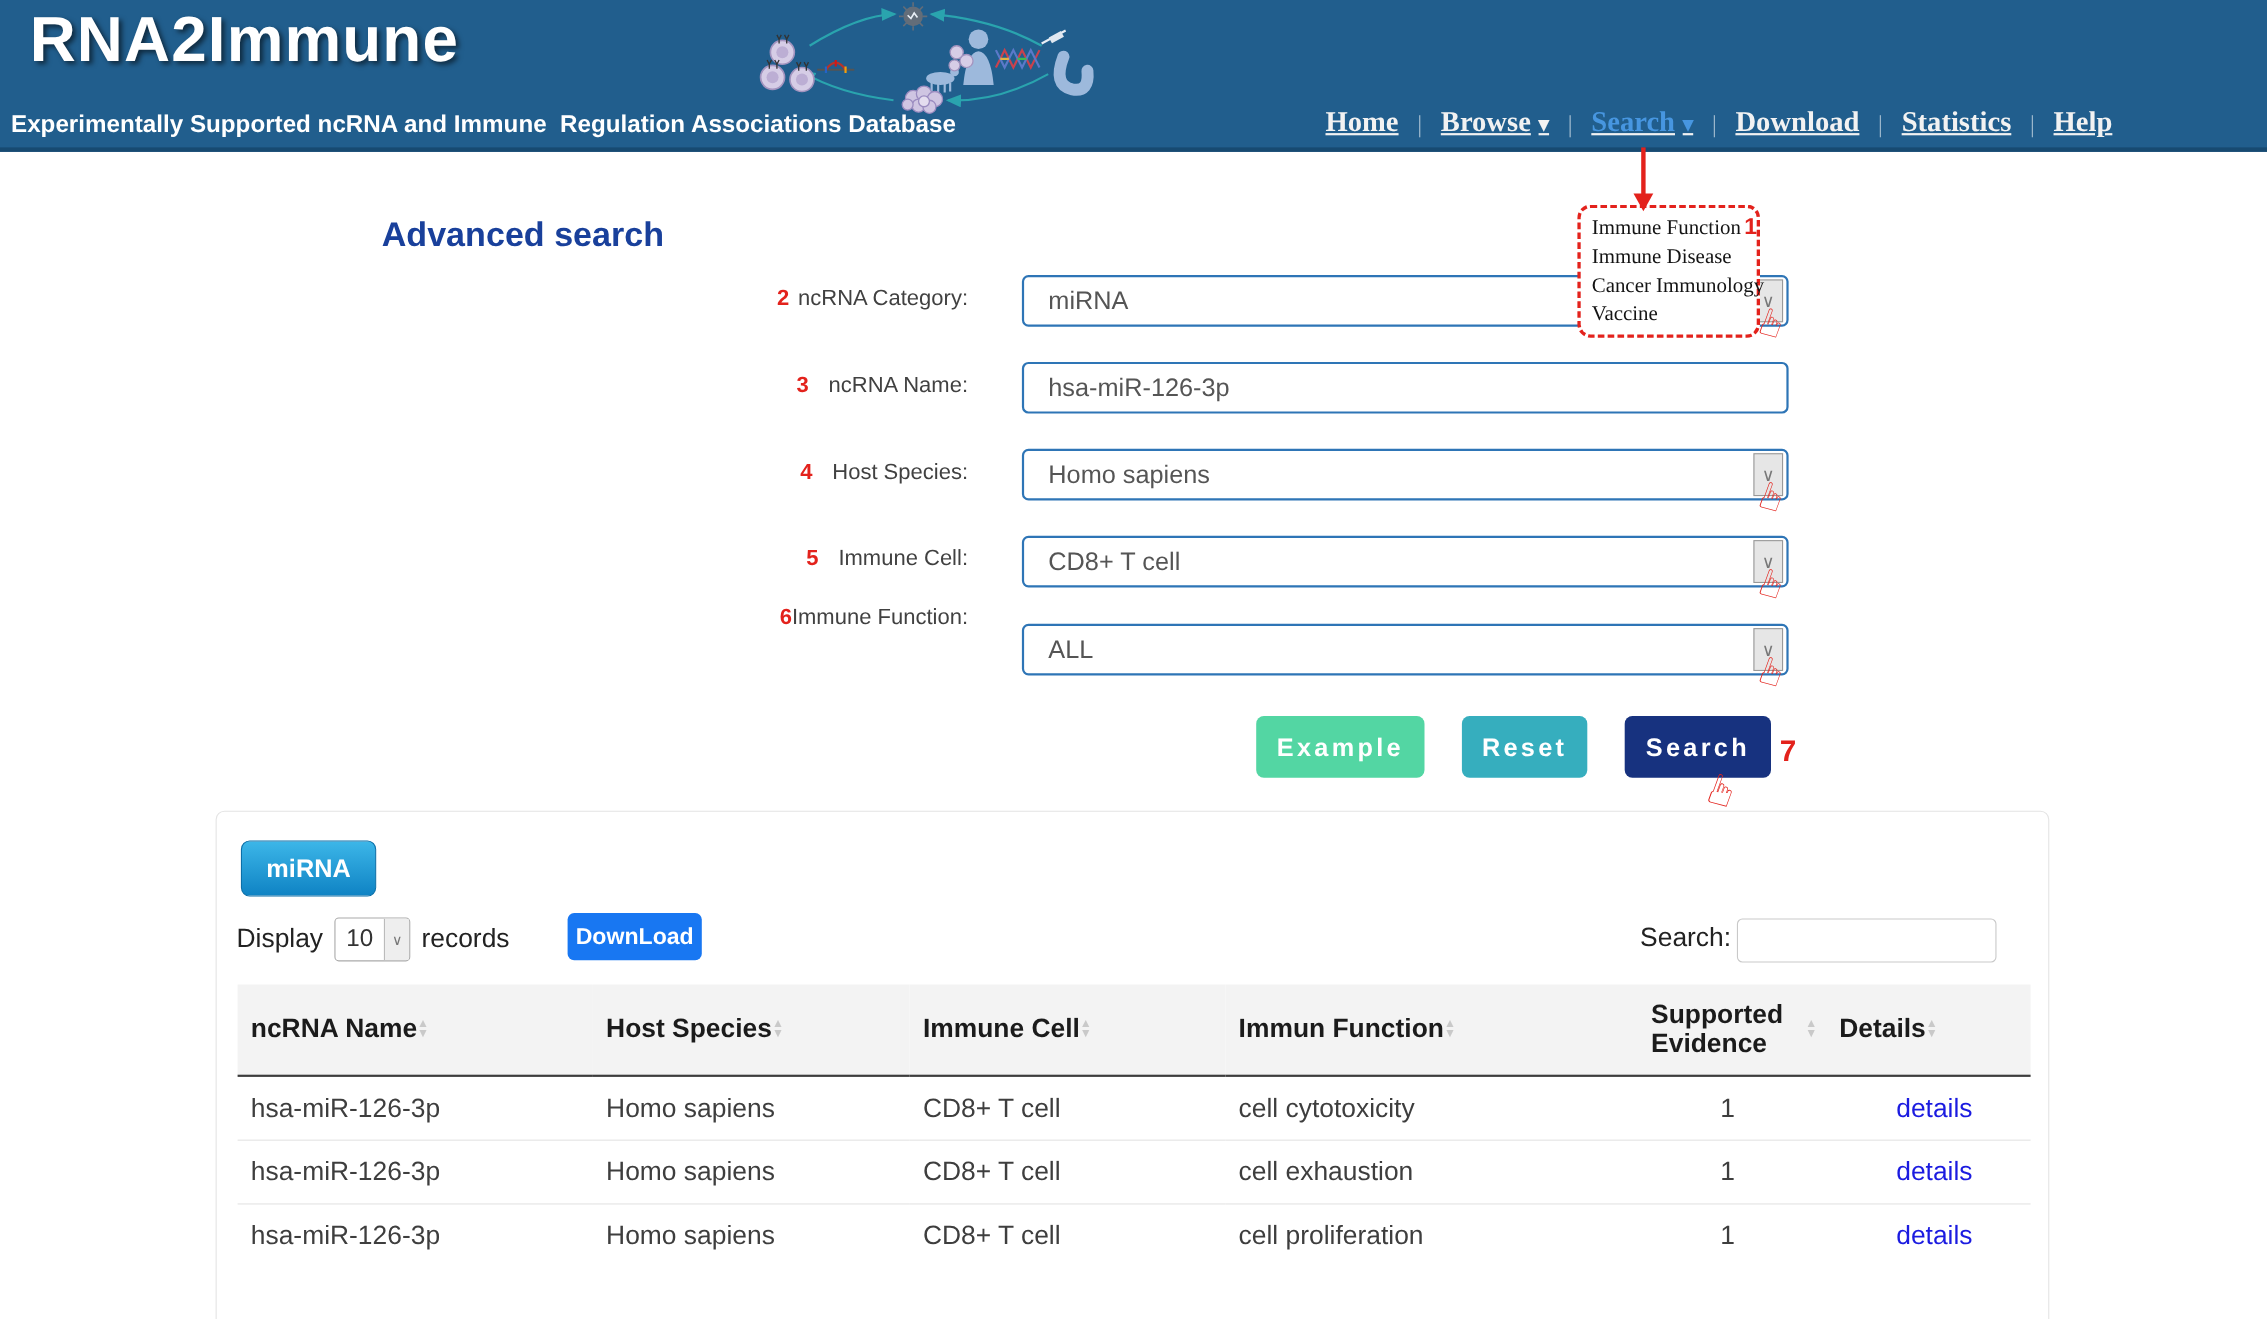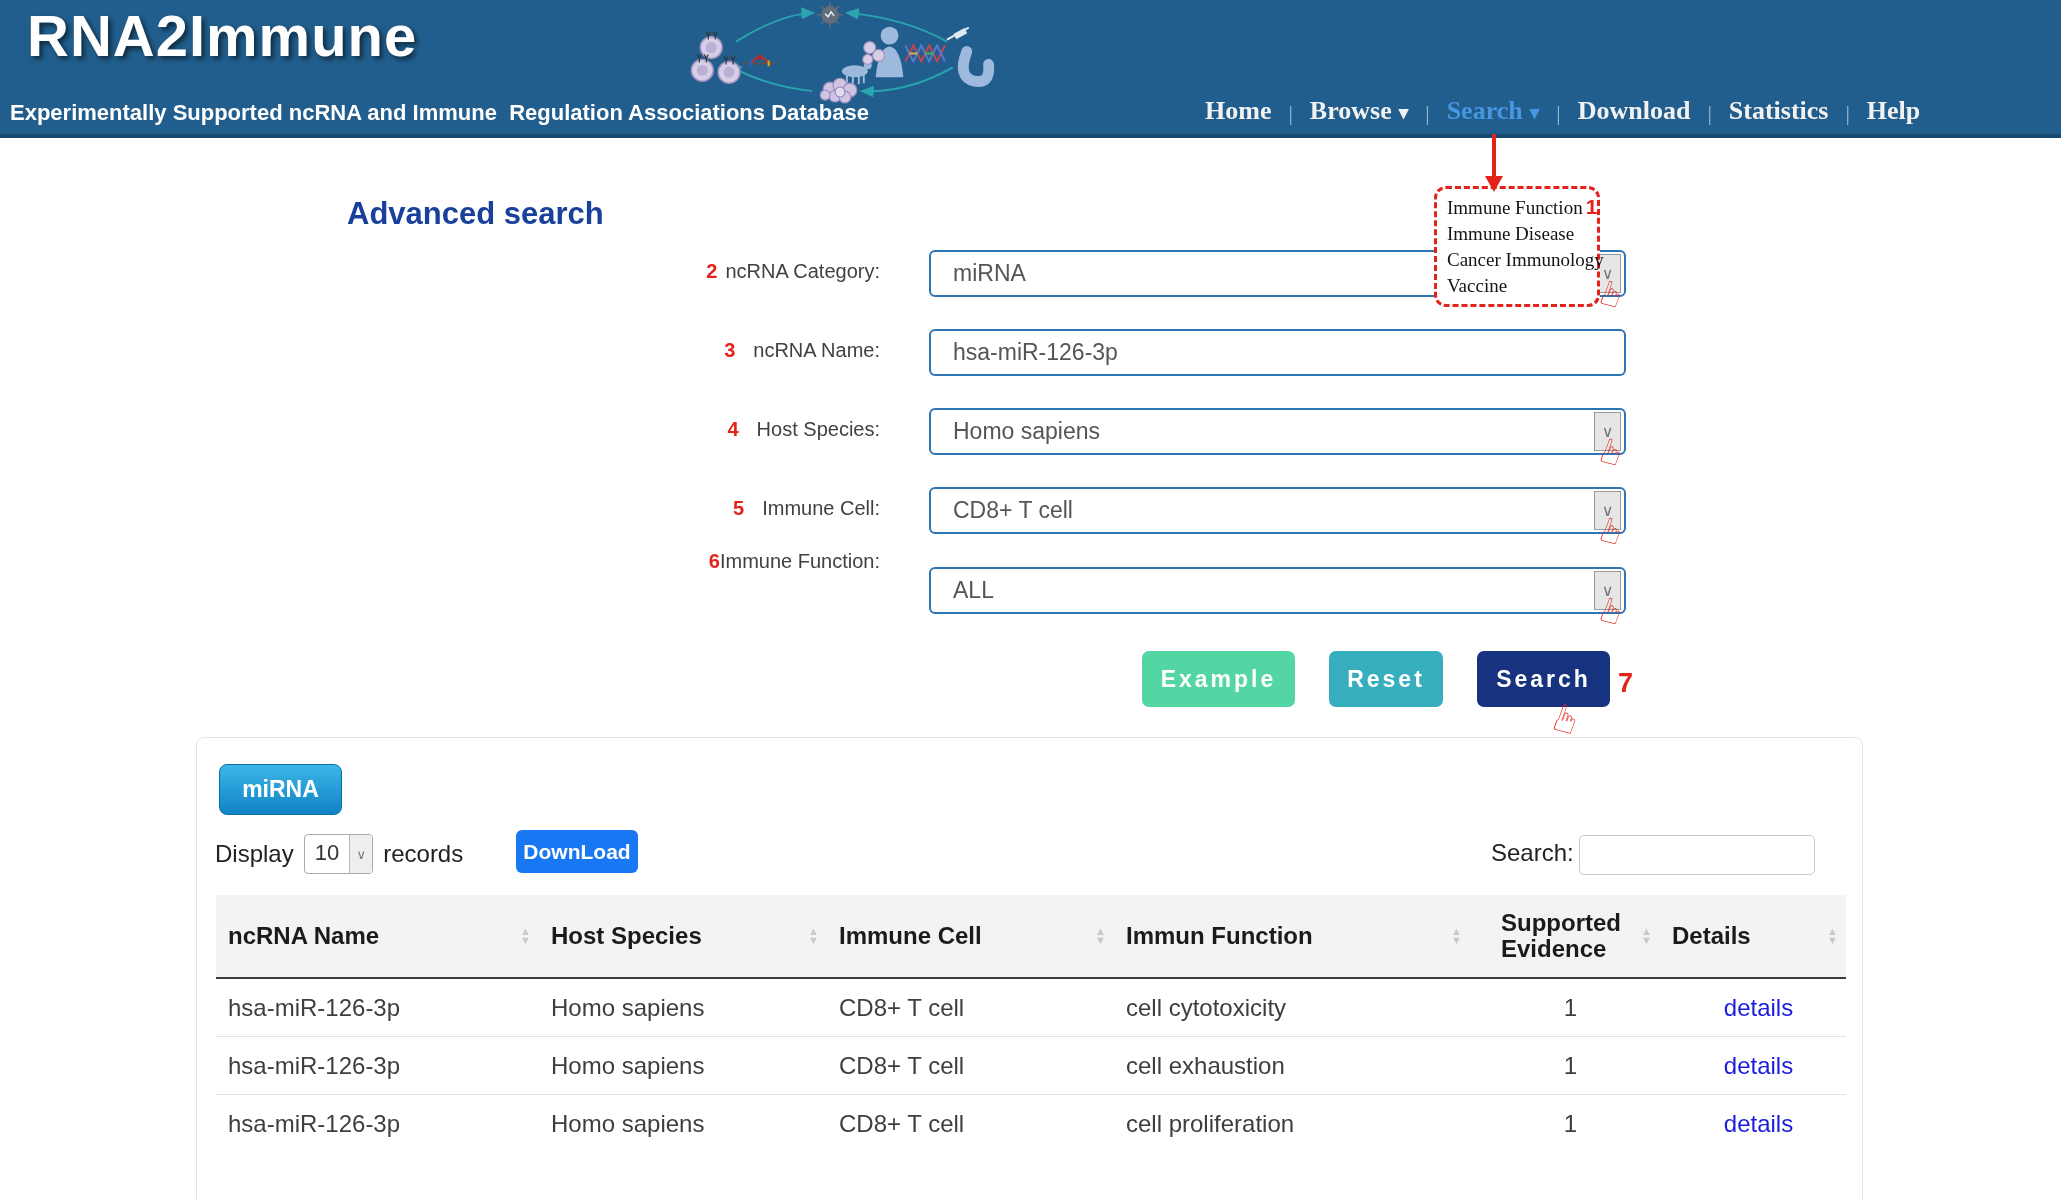--- a/index.html
+++ b/index.html
@@ -7,21 +7,21 @@
   .screen{position:relative;width:2061px;height:1199px;background:#fff;overflow:hidden;}
 
   
   .hdr{position:absolute;left:0;top:0;width:2061px;height:134px;background:#215e8d;border-bottom:4px solid #174a71;}
   .logo{position:absolute;left:27px;top:2px;font-size:58px;font-weight:bold;color:#fff;letter-spacing:1px;
         text-shadow:3px 3px 5px rgba(0,0,0,.55);}
   .tagline{position:absolute;left:10px;top:100px;font-size:22px;font-weight:bold;color:#fff;white-space:pre;}
   .art{position:absolute;left:680px;top:0px;width:320px;height:104px;}
 
   .nav{position:absolute;left:1205px;top:96px;display:flex;align-items:flex-end;
-       font-family:"Liberation Serif",serif;font-weight:bold;font-size:26px;color:#f2f2f2;}
+       font-family:"Liberation Serif",serif;font-weight:bold;font-size:26px;color:#f2f2f2;text-decoration:underline;}
   .nav .sep{color:rgba(255,255,255,.55);font-weight:normal;font-size:22px;margin:0 17px;}
   .nav .item{cursor:pointer;}
   .nav .active{color:#4796e0;}
   .caret{font-size:19px;margin-left:7px;}
 
   
   .red{color:#e3221c;}
   .arrow-line{position:absolute;left:1492px;top:134px;width:4px;height:44px;background:#e3221c;z-index:31;}
   .arrow-head{position:absolute;left:1485px;top:176px;width:0;height:0;z-index:31;
               border-left:9px solid transparent;border-right:9px solid transparent;border-top:16px solid #e3221c;}
@@ -75,21 +75,21 @@
              justify-content:center;color:#777;font-size:13px;}
   .dl{position:absolute;left:319px;top:92px;width:122px;height:43px;background:#1877f2;border-radius:6px;
       color:#fff;font-size:21px;font-weight:bold;text-align:center;line-height:43px;cursor:pointer;}
   .tsearch-lab{position:absolute;left:1294px;top:101px;font-size:24px;color:#222;text-align:right;}
   .tsearch{position:absolute;left:1382px;top:97px;width:236px;height:40px;border:1px solid #c9c9c9;
            border-radius:5px;box-sizing:border-box;}
 
   table.res{position:absolute;left:19px;top:157px;width:1630px;border-collapse:collapse;table-layout:fixed;}
   table.res th{background:#f3f3f3;height:82px;font-size:24px;font-weight:bold;color:#1b1b1b;
                text-align:left;padding:0 8px 0 12px;border-bottom:2px solid #3c3c3c;}
-  .thflex{display:flex;align-items:center;justify-content:space-between;}
+  .thflex{display:flex;align-items:center;}
   .thlab{line-height:26px;}
   .se .thlab{padding-left:19px;}
   .sort{display:flex;flex-direction:column;font-size:11px;color:#c9c9c9;line-height:9px;cursor:pointer;}
   table.res td{height:55px;font-size:24px;color:#3e3e3e;padding-left:12px;border-top:1px solid #e3e3e3;}
   table.res tr.first td{border-top:none;}
   td.c-ev{text-align:center;padding-left:0;}
   td.c-det{text-align:center;padding-left:0;}
   .dlink{color:#1b1be0;cursor:pointer;}
 </style>
 </head>

